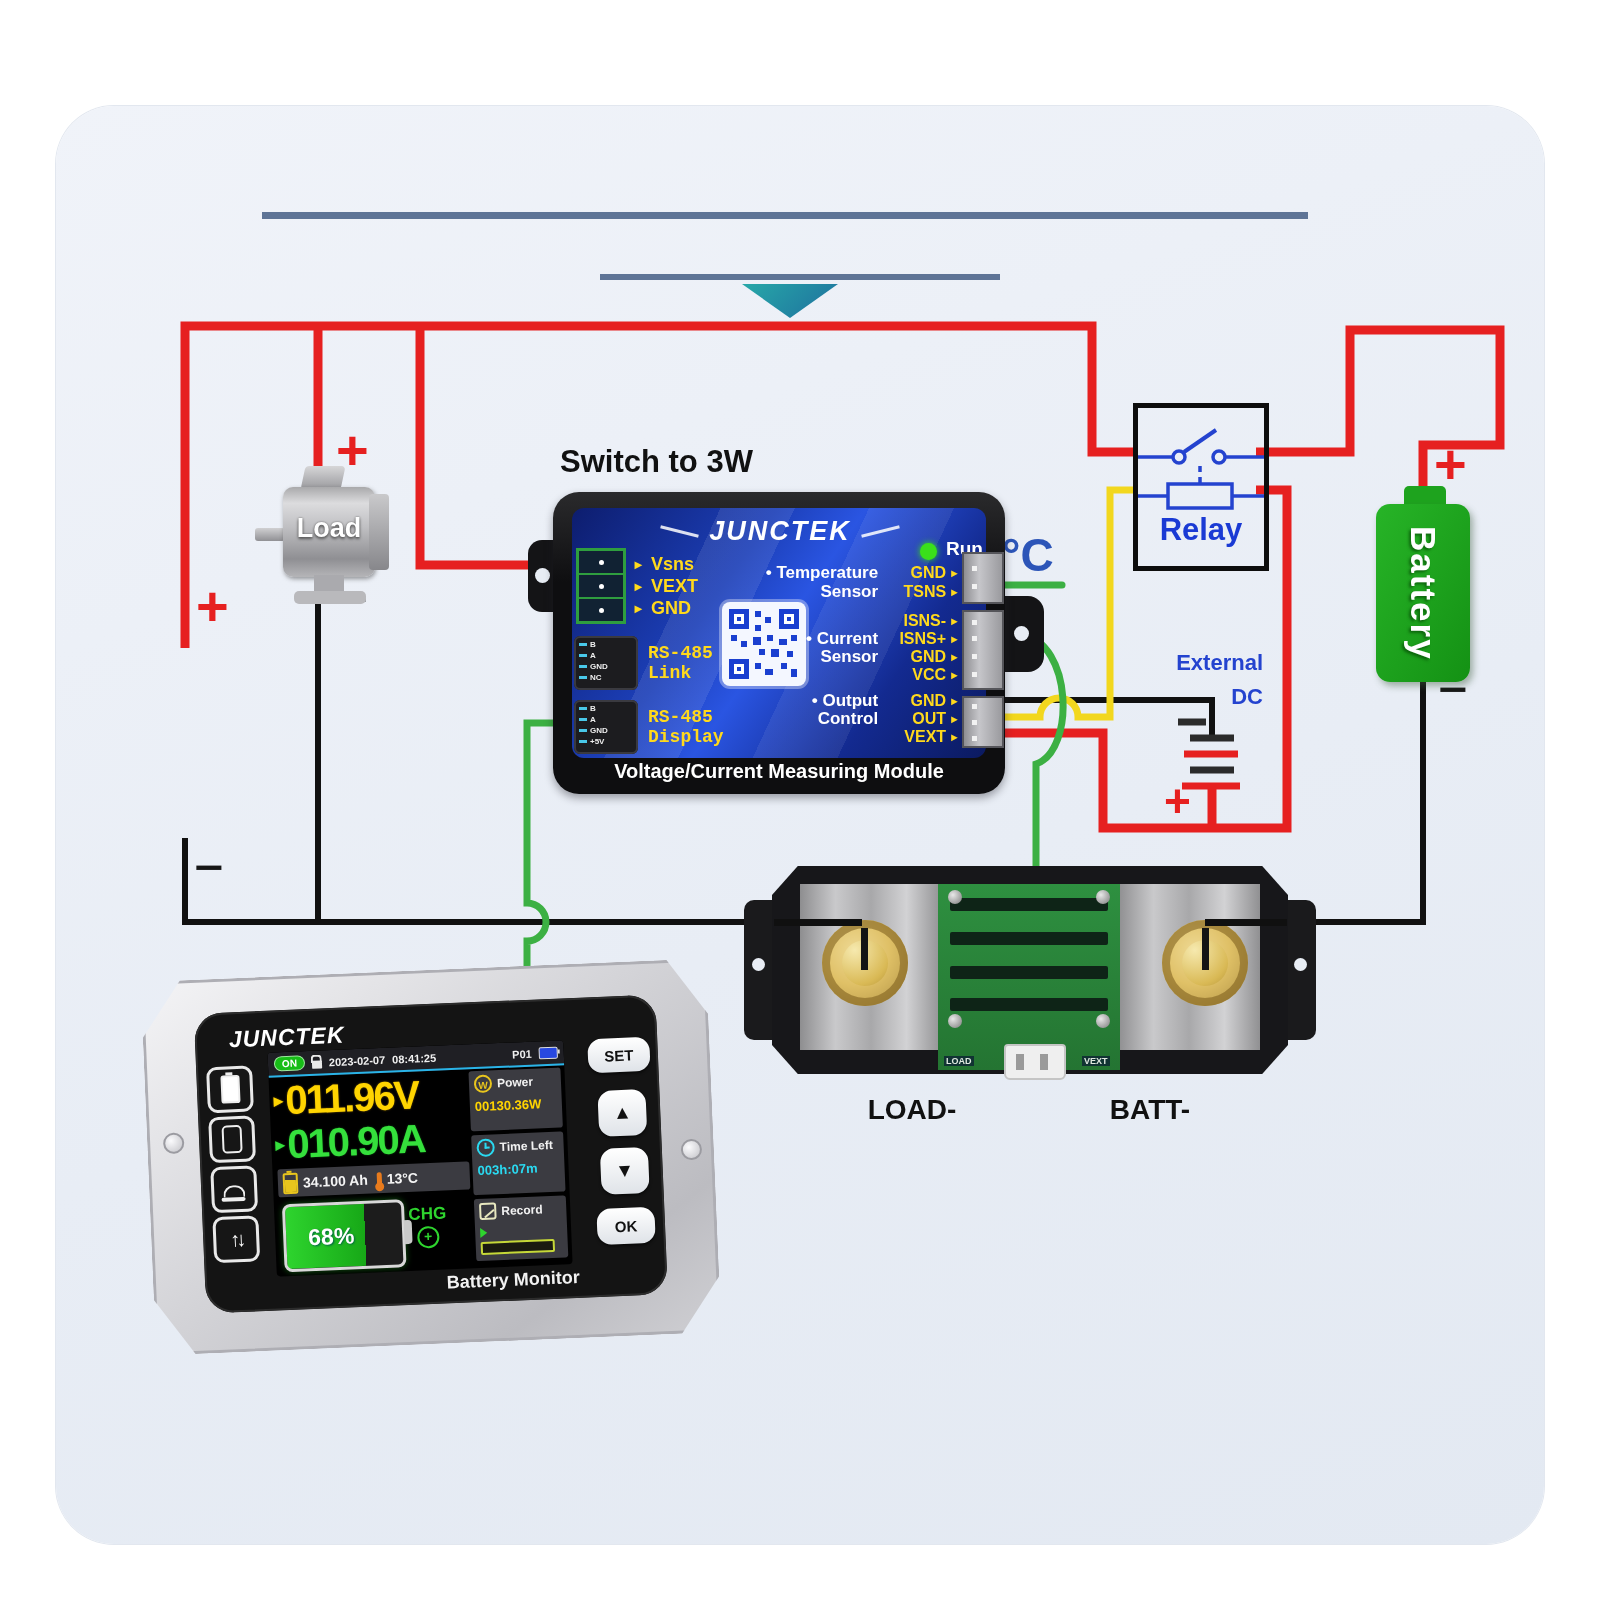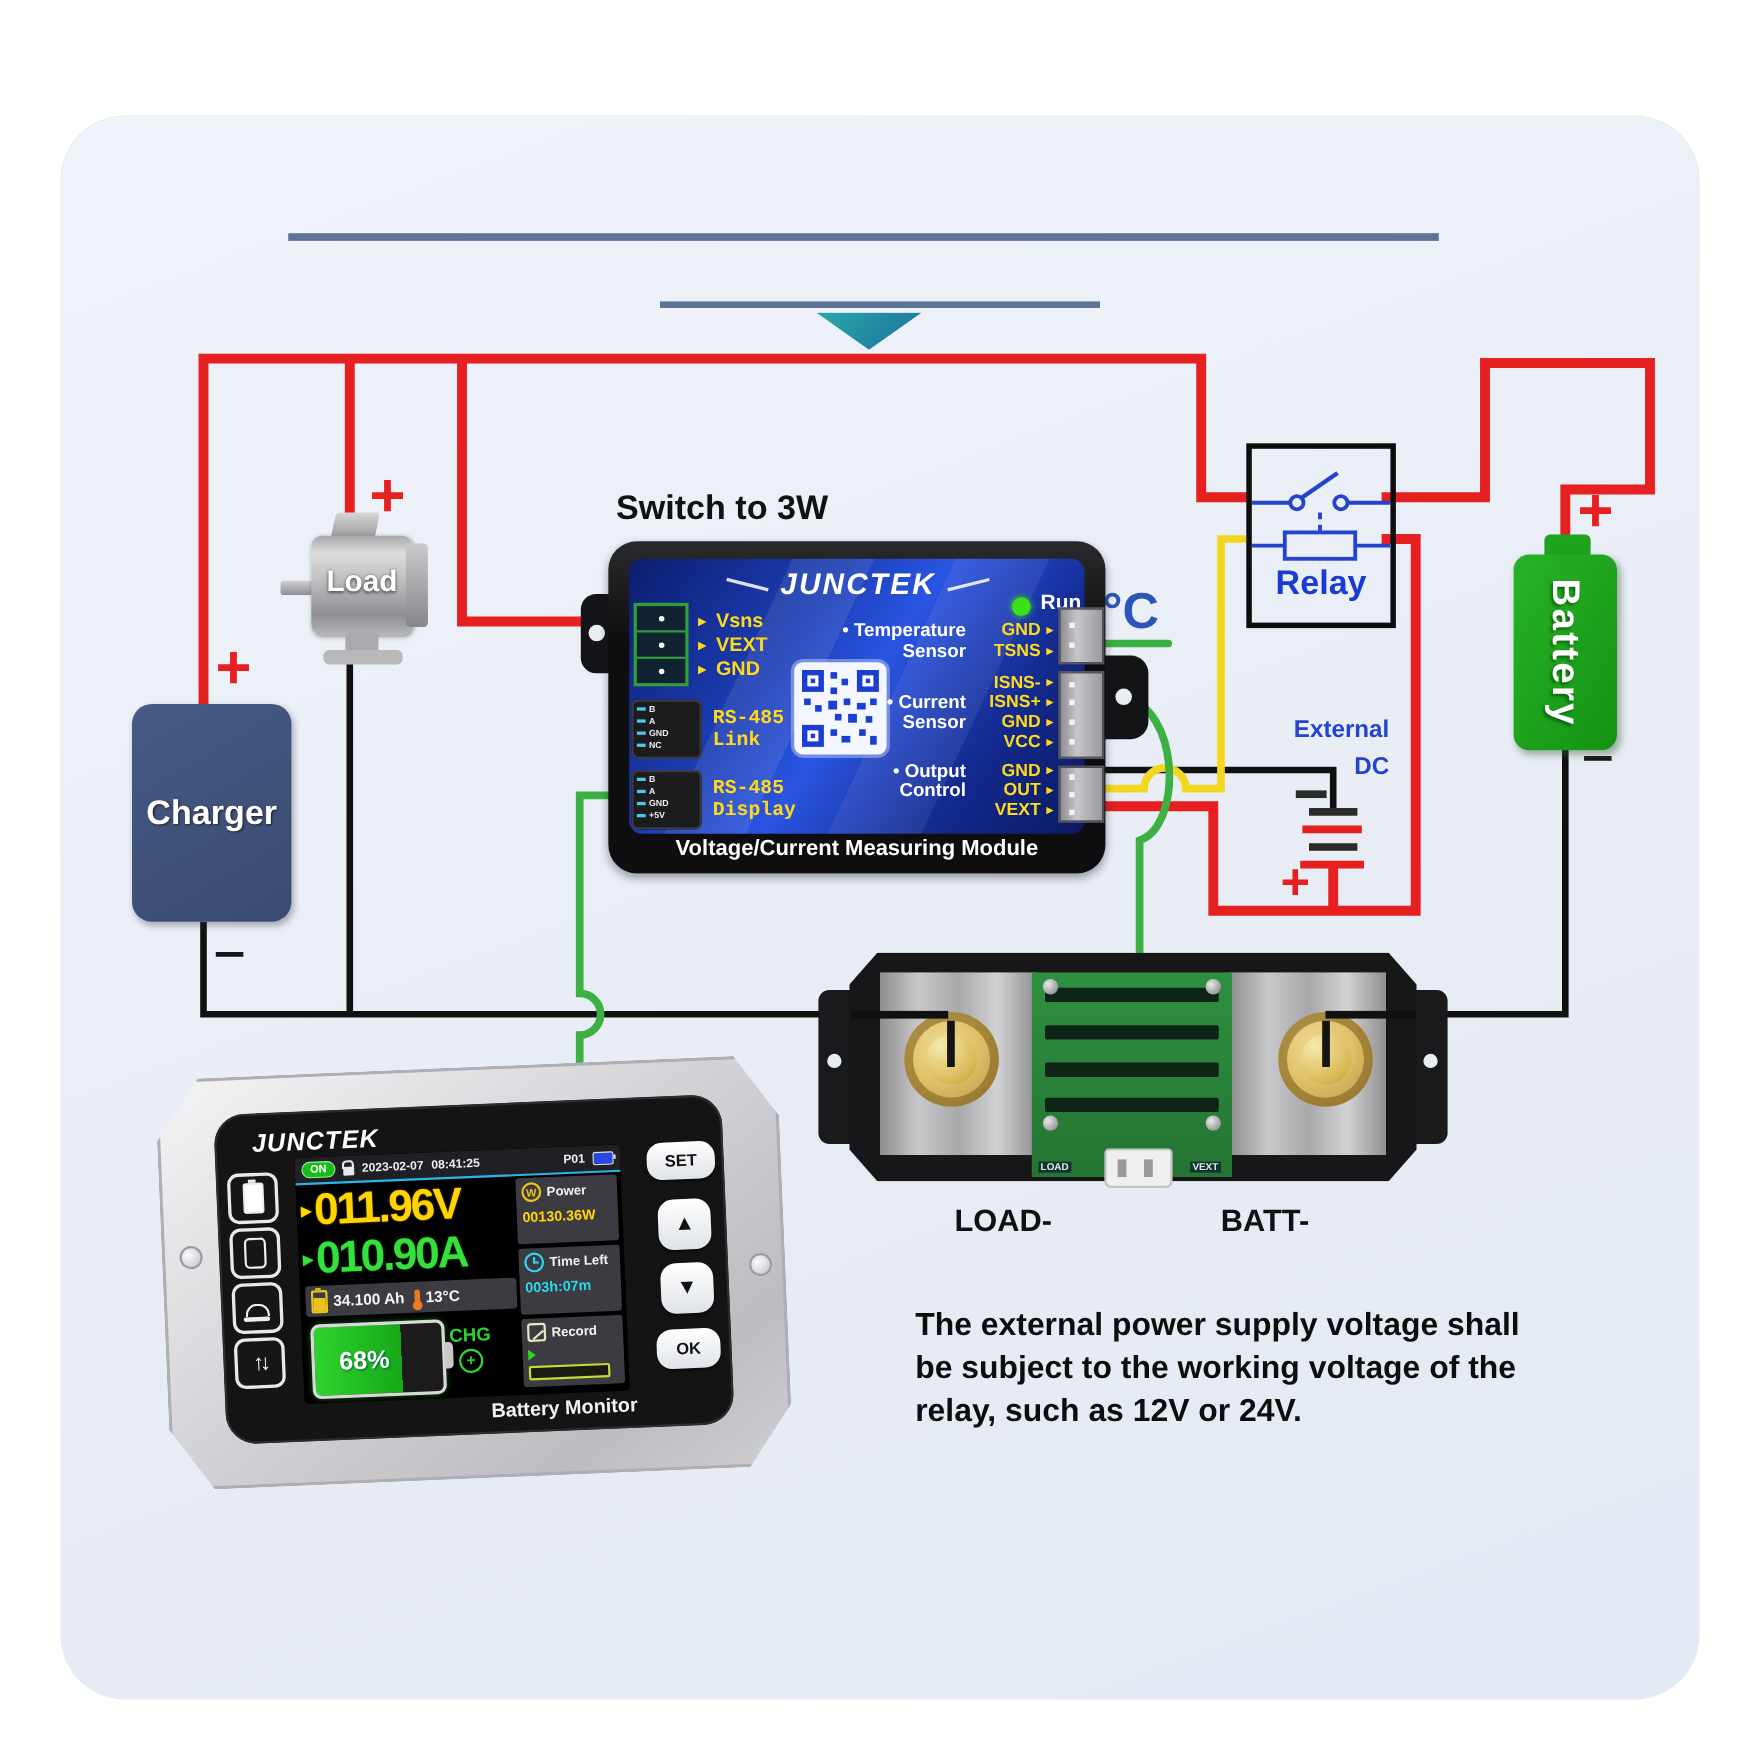--- a/index.html
+++ b/index.html
@@ -238,23 +238,20 @@
   </svg>
 
   <div class="abs plus" style="left:196px;top:578px">+</div>
   <div class="abs minus" style="left:194px;top:842px">−</div>
   <div class="abs plus" style="left:336px;top:422px">+</div>
   <div class="abs minus" style="left:338px;top:574px">−</div>
   <div class="abs plus" style="left:1434px;top:436px">+</div>
   <div class="abs minus" style="left:1438px;top:664px">−</div>
   <div class="abs plus small" style="left:1164px;top:778px">+</div>
 
-  <div id="charger" class="abs">
-    <span>Charger</span>
-  </div>
 
   <div class="abs motor-nub"></div>
   <div class="abs motor-shaft"></div>
   <div class="abs motor-body"></div>
   <div class="abs motor-cap"></div>
   <div class="abs motor-stem"></div>
   <div class="abs motor-foot"></div>
   <div id="load-label" class="abs">Load</div>
 
   <div id="relay-box" class="abs">
@@ -500,23 +497,20 @@
   <div class="shunt-wire-h abs" style="left:1205px;width:82px"></div>
   <div class="bolt-slot abs" style="left:861px"></div>
   <div class="bolt-slot abs" style="left:1202px"></div>
   <div id="shunt-conn" class="abs">
     <i style="left:10px"></i>
       <i style="left:34px"></i>
   </div>
   <div class="shunt-label abs" style="left:812px">LOAD-</div>
   <div class="shunt-label abs" style="left:1050px">BATT-</div>
 
-  <div id="note" class="abs">The external power supply voltage shall
-be subject to the working voltage of the
-relay, such as 12V or 24V.</div>
 
   <div id="monitor" class="abs">
     <div class="body abs"></div>
     <div class="screw abs" style="left:16px;top:152px"></div>
     <div class="screw abs" style="left:533px;top:180px"></div>
     <div class="bezel abs"></div>
     <div class="mon-brand abs">JUNCTEK</div>
 
     <div class="side-btn abs" style="top:88px">
       <span class="icon-batt"></span>

